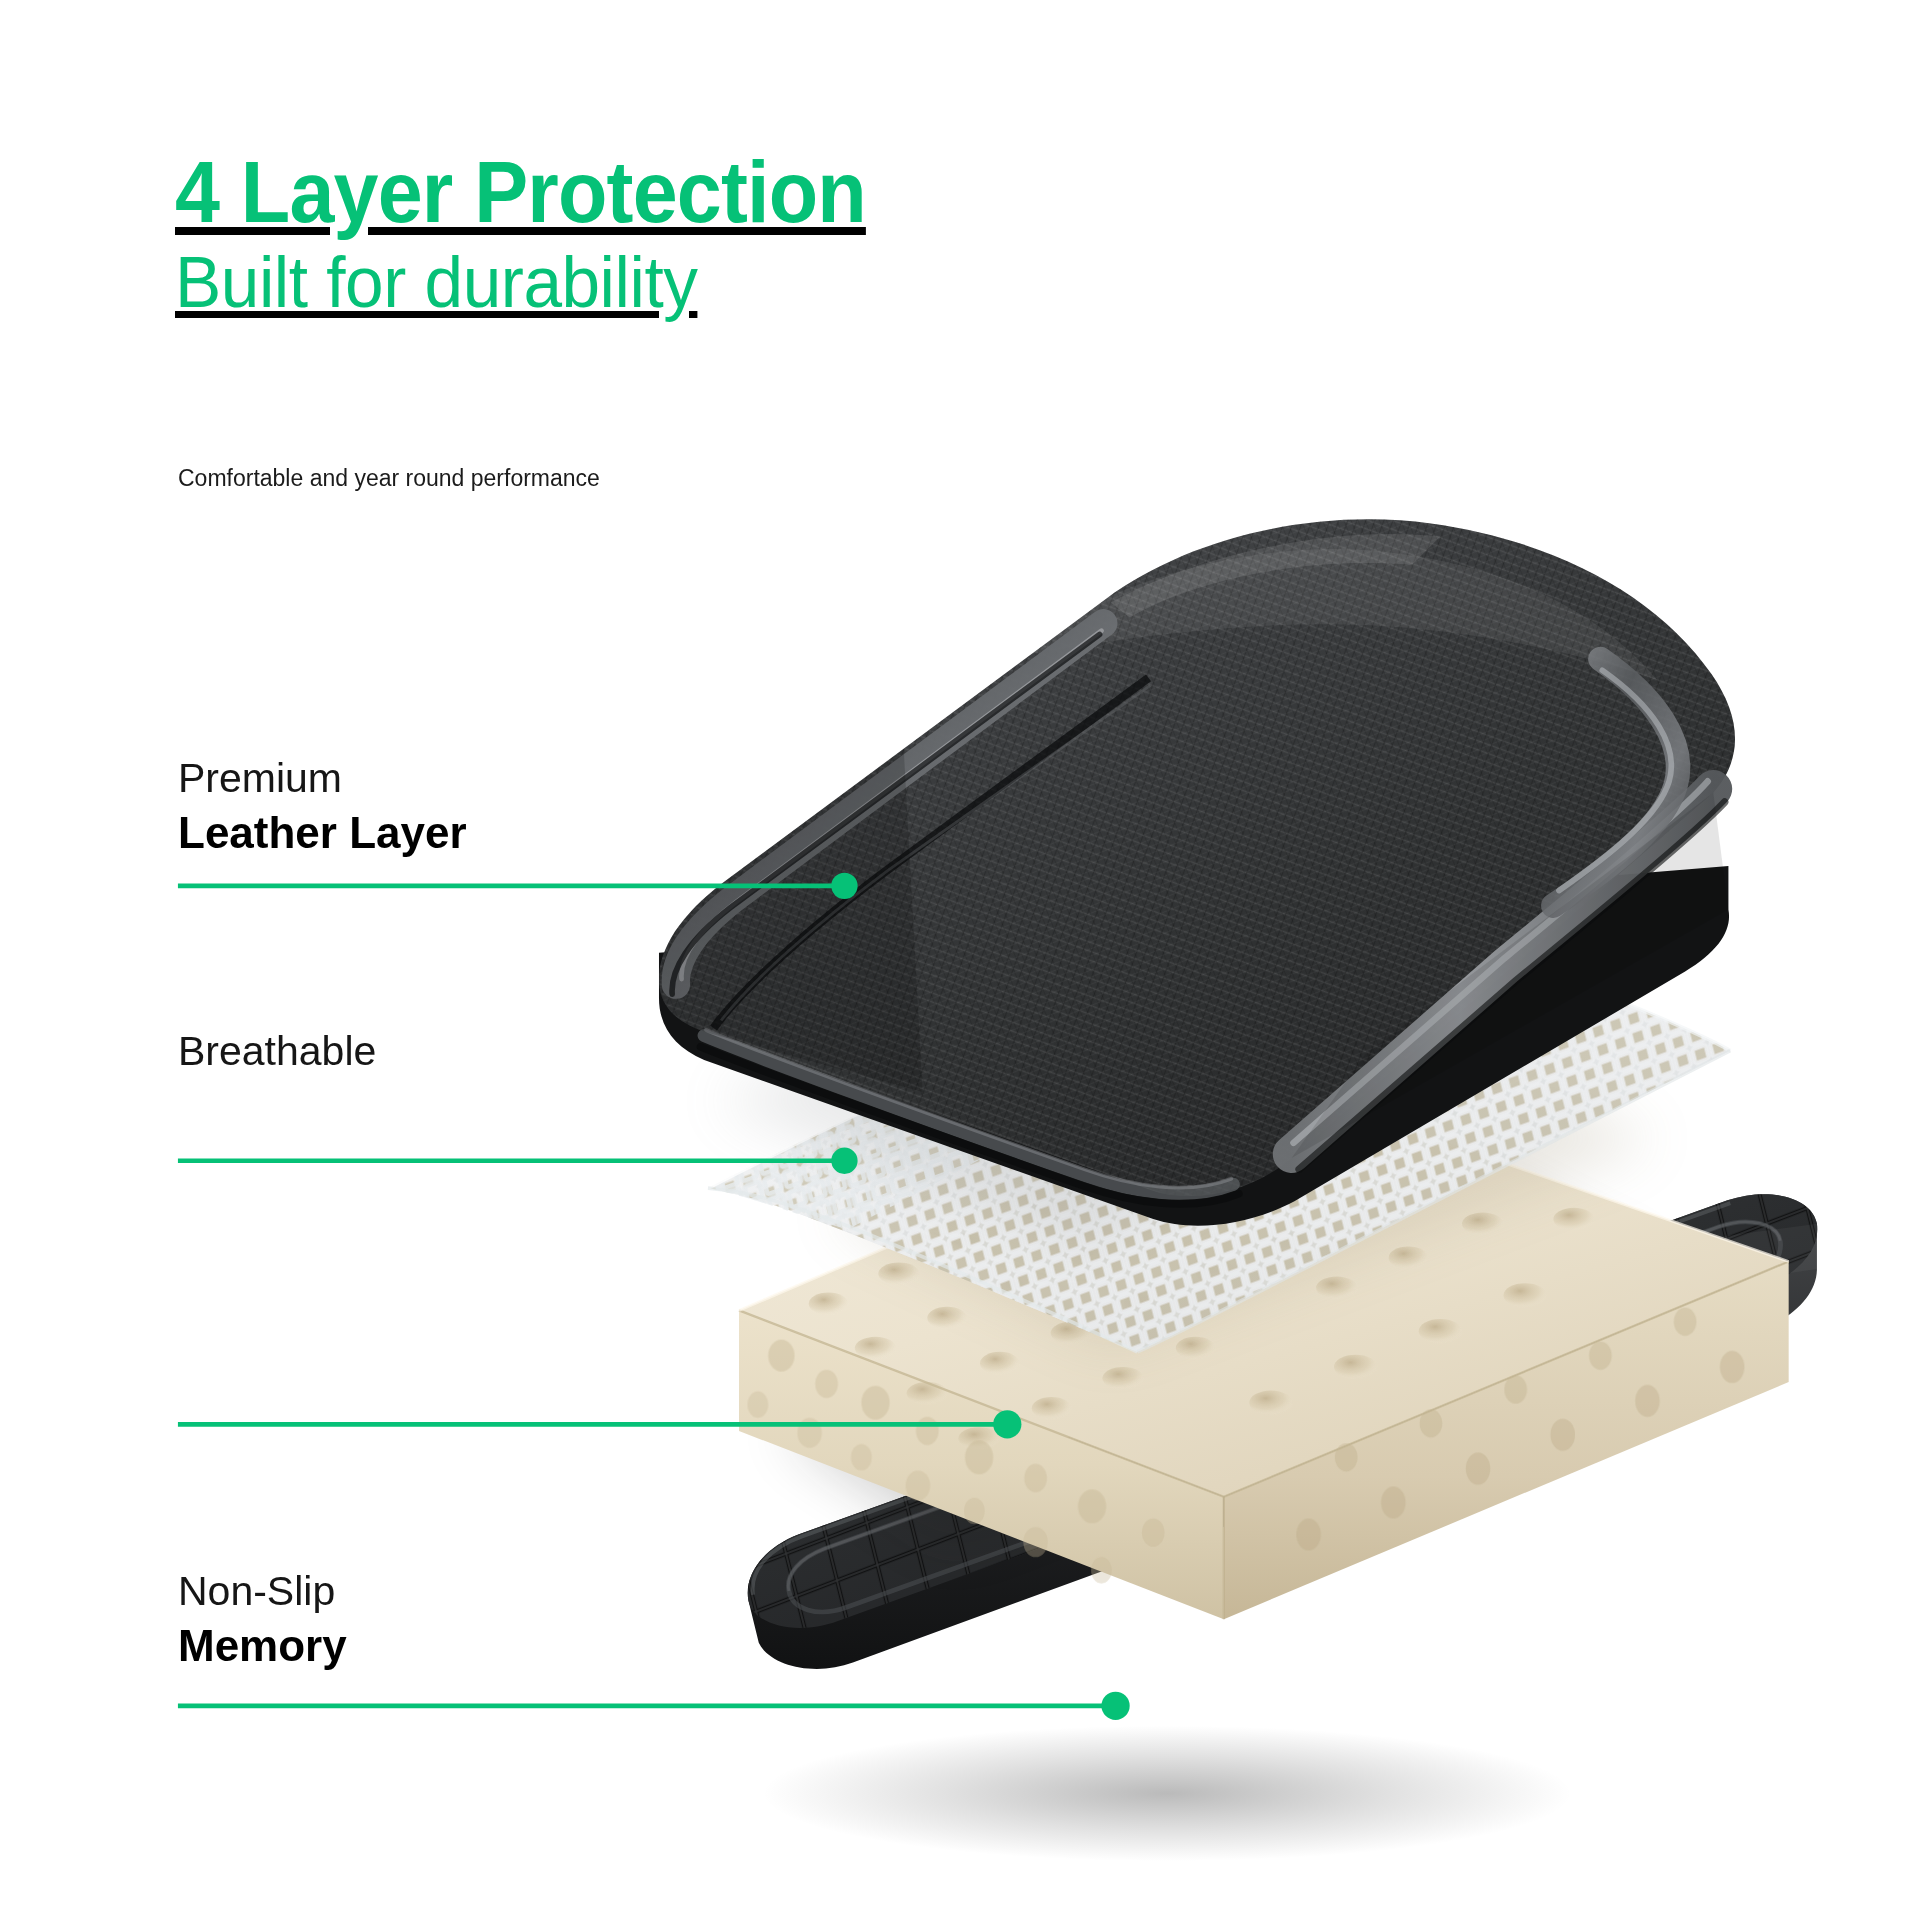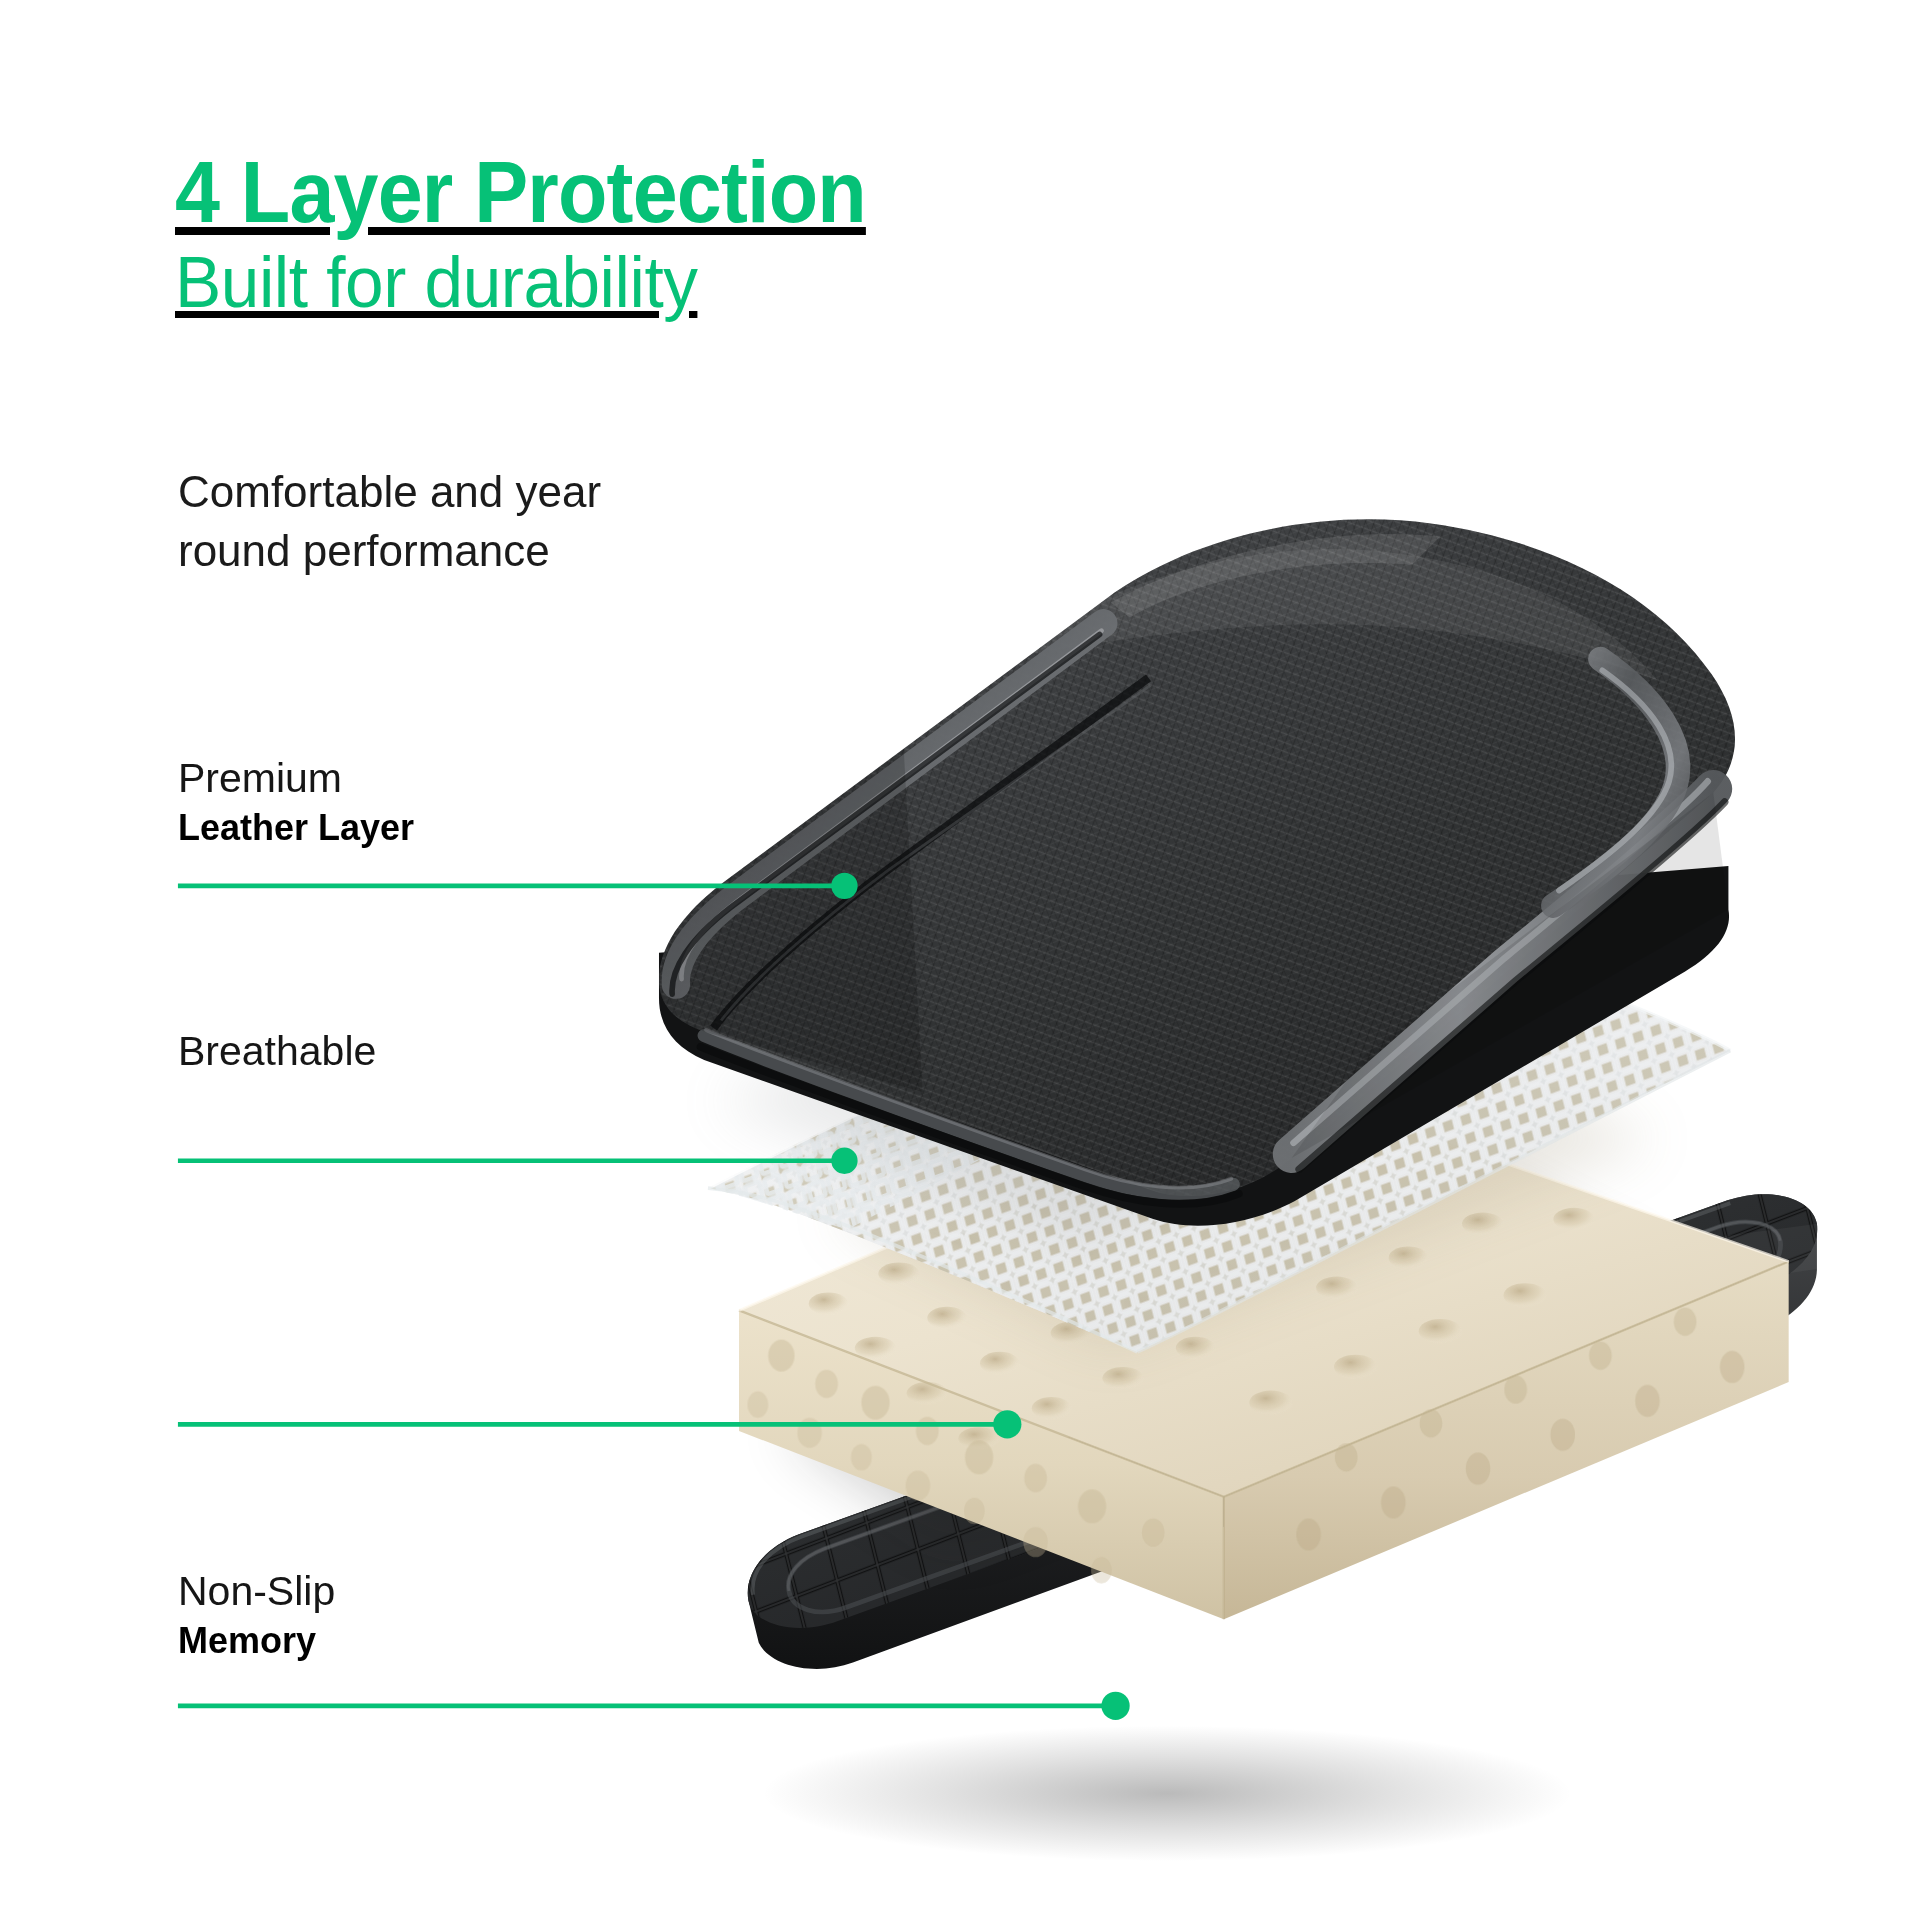--- a/index.html
+++ b/index.html
@@ -48,41 +48,41 @@
     transform: scaleX(0.95);
     transform-origin: left center;
   }
 
   
   #top-note {
     position: absolute;
     left: 178px;
     top: 463px;
     width: 527px;
-    font-size: 44px;
+    font-size: 23px;
     line-height: 1.34;
     color: #1b1b1b;
     font-weight: 400;
   }
 
   
   .callout {
     position: absolute;
     left: 178px;
     width: 584px;
   }
   .callout .c-top {
     font-size: 41px;
     line-height: 1.22;
     color: #161616;
     font-weight: 400;
     white-space: nowrap;
   }
   .callout .c-bold {
-    font-size: 36px;
+    font-size: 44px;
     line-height: 1.24;
     color: #000000;
     font-weight: 700;
     white-space: nowrap;
     margin-top: 2.8px;
   }
 
   
   #leaders {
     position: absolute;

